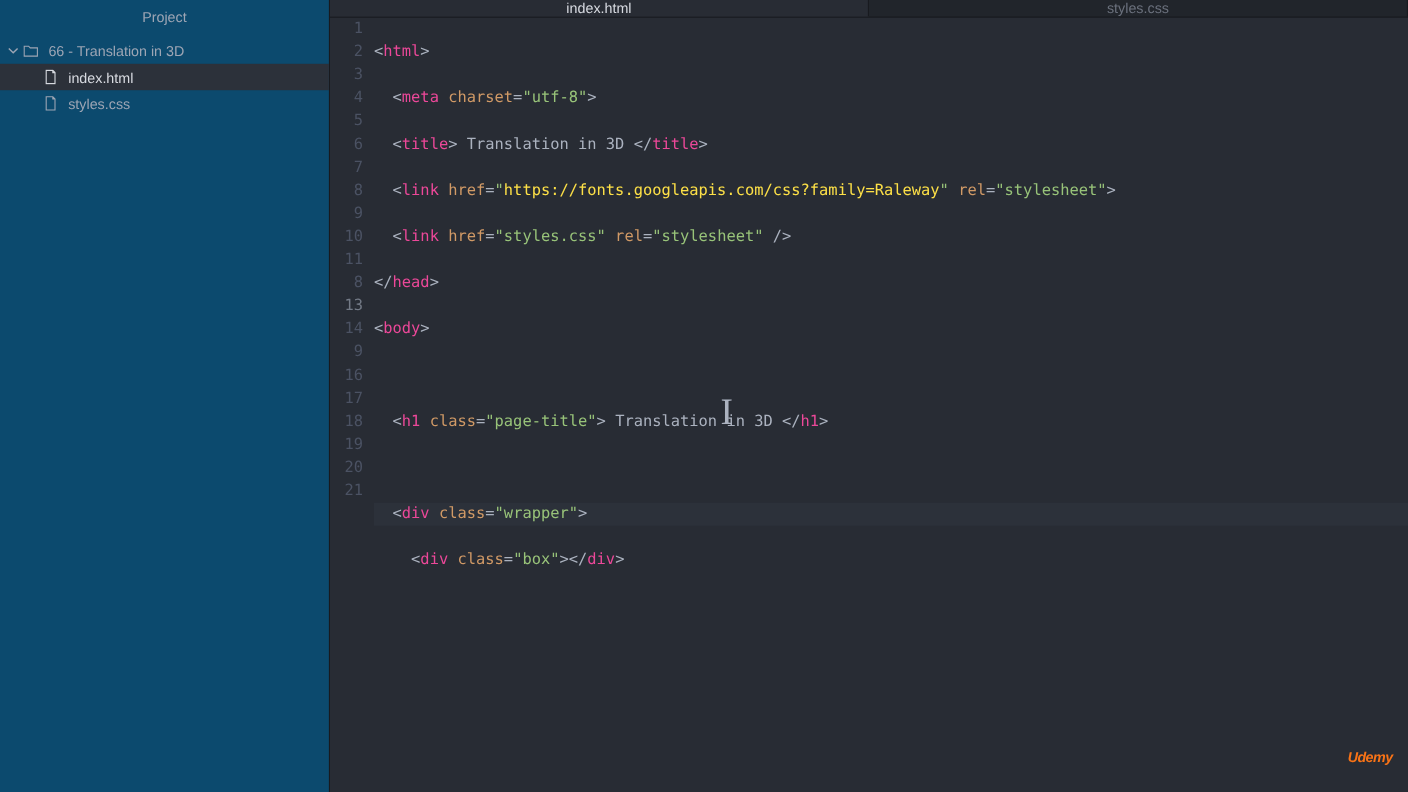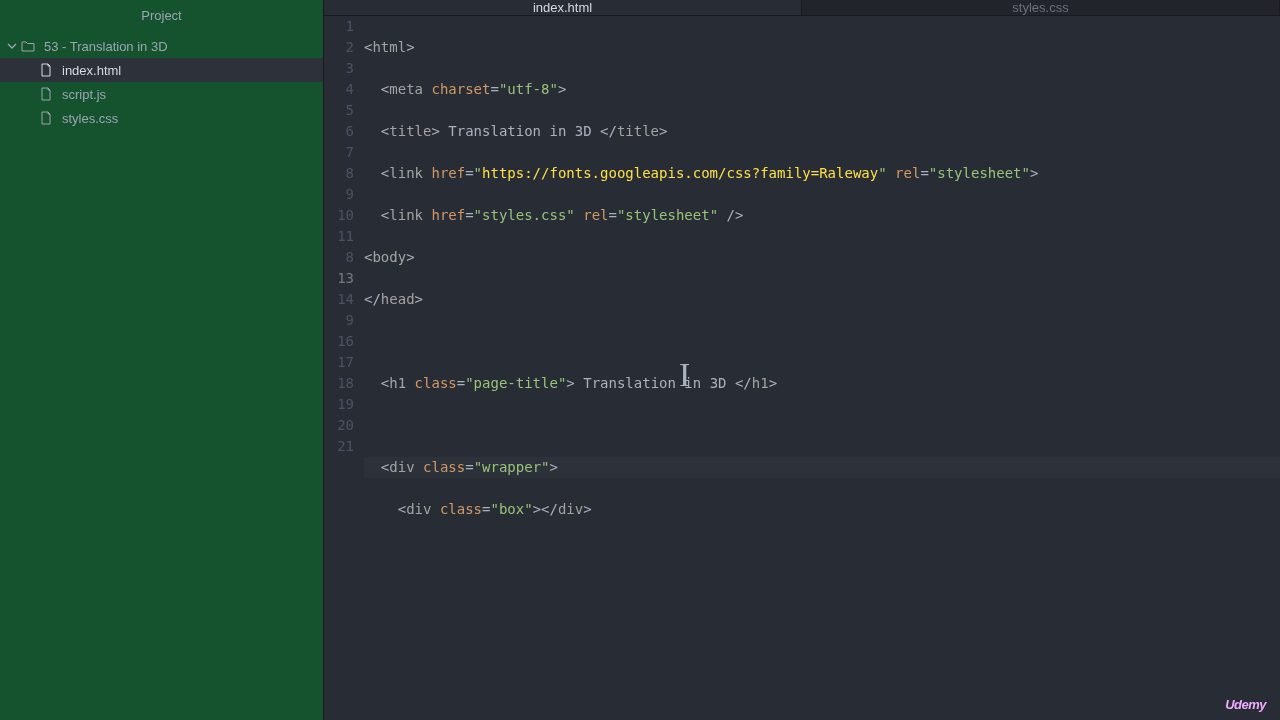--- a/index.html
+++ b/index.html
@@ -8,22 +8,22 @@
   background: #1e2127;
   color: #abb2bf;
   font-size: 14px;
   width: 1280px;
   height: 720px;
   overflow: hidden;
   position: relative;
 }
 .container { display: flex; height: 100%; }
 .sidebar {
-  width: 324px;
-  background: #14532d;
+  width: 300px;
+  background: #0c4a6e;
   border-right: 1px solid #181a1f;
   display: flex;
   flex-direction: column;
 }
 .sidebar-header {
   height: 30px;
   display: flex;
   justify-content: center;
   align-items: center;
   color: #9da5b4;
@@ -98,41 +98,41 @@
 .code {
   flex: 1;
   font-size: 14px;
   line-height: 21px;
   white-space: pre;
   position: relative;
 }
 .ln { height: 21px; }
 .ln.cur { background: #2c313a; }
 .p { color: #abb2bf; }
-.t { color: #a3a3a3; }
+.t { color: #ec4899; }
 .a { color: #d19a66; }
 .s { color: #98c379; }
 .d { color: #5c6370; font-style: italic; }
 .l { color: #fde047; }
 .cursor-caret {
   position: absolute;
   left: 315px;
   top: 340px;
   width: 2px;
   height: 38px;
   color: #abb2bf;
   font-size: 34px;
   line-height: 38px;
   font-family: serif;
 }
 .udemy {
   position: absolute;
-  bottom: 8px;
+  bottom: 24px;
   right: 14px;
-  color: #f0abfc;
+  color: #f97316;
   font-family: -apple-system, sans-serif;
   font-size: 13px;
   font-weight: bold;
   font-style: italic;
   letter-spacing: -0.5px;
 }
 </style>
 </head>
 <body>
 
@@ -144,37 +144,29 @@
         <span class="chevron">
             <svg width="10" height="10" viewBox="0 0 10 10">
               <path d="M1 3 L5 7 L9 3" stroke="#9da5b4" stroke-width="1.3" fill="none"></path>
             </svg>
           </span>
         <span class="folder-icon">
             <svg width="14" height="14" viewBox="0 0 14 14">
               <path d="M1 3 L5 3 L6.5 4.5 L13 4.5 L13 12 L1 12 Z" stroke="#9da5b4" stroke-width="1" fill="none"></path>
             </svg>
           </span>
-        <span>53 - Translation in 3D</span>
+        <span>66 - Translation in 3D</span>
       </div>
       <div class="tree-item file selected">
         <span class="file-icon">
             <svg width="14" height="14" viewBox="0 0 14 14">
               <path d="M3 1 L9 1 L11 3 L11 13 L3 13 Z M9 1 L9 3 L11 3" stroke="#d7dae0" stroke-width="1" fill="none"></path>
             </svg>
           </span>
         <span>index.html</span>
-      </div>
-      <div class="tree-item file">
-        <span class="file-icon">
-            <svg width="14" height="14" viewBox="0 0 14 14">
-              <path d="M3 1 L9 1 L11 3 L11 13 L3 13 Z M9 1 L9 3 L11 3" stroke="#9da5b4" stroke-width="1" fill="none"></path>
-            </svg>
-          </span>
-        <span>script.js</span>
       </div>
       <div class="tree-item file">
         <span class="file-icon">
             <svg width="14" height="14" viewBox="0 0 14 14">
               <path d="M3 1 L9 1 L11 3 L11 13 L3 13 Z M9 1 L9 3 L11 3" stroke="#9da5b4" stroke-width="1" fill="none"></path>
             </svg>
           </span>
         <span>styles.css</span>
       </div>
     </div>
@@ -208,22 +200,22 @@
           <div>19</div>
           <div>20</div>
           <div>21</div>
         </div>
       <div class="code">
 <div class="ln"><span class="p">&lt;</span><span class="t">html</span><span class="p">&gt;</span></div>
 <div class="ln"><span>  </span><span class="p">&lt;</span><span class="t">meta</span><span> </span><span class="a">charset</span><span class="p">=</span><span class="s">"utf-8"</span><span class="p">&gt;</span></div>
 <div class="ln"><span>  </span><span class="p">&lt;</span><span class="t">title</span><span class="p">&gt;</span><span class="p"> Translation in 3D </span><span class="p">&lt;/</span><span class="t">title</span><span class="p">&gt;</span></div>
 <div class="ln"><span>  </span><span class="p">&lt;</span><span class="t">link</span><span> </span><span class="a">href</span><span class="p">=</span><span class="s">"</span><span class="l">https://fonts.googleapis.com/css?family=Raleway</span><span class="s">"</span><span> </span><span class="a">rel</span><span class="p">=</span><span class="s">"stylesheet"</span><span class="p">&gt;</span></div>
 <div class="ln"><span>  </span><span class="p">&lt;</span><span class="t">link</span><span> </span><span class="a">href</span><span class="p">=</span><span class="s">"styles.css"</span><span> </span><span class="a">rel</span><span class="p">=</span><span class="s">"stylesheet"</span><span> </span><span class="p">/&gt;</span></div>
+<div class="ln"><span class="p">&lt;/</span><span class="t">head</span><span class="p">&gt;</span></div>
 <div class="ln"><span class="p">&lt;</span><span class="t">body</span><span class="p">&gt;</span></div>
-<div class="ln"><span class="p">&lt;/</span><span class="t">head</span><span class="p">&gt;</span></div>
 <div class="ln"></div>
 <div class="ln"><span>  </span><span class="p">&lt;</span><span class="t">h1</span><span> </span><span class="a">class</span><span class="p">=</span><span class="s">"page-title"</span><span class="p">&gt;</span><span class="p"> Translation in 3D </span><span class="p">&lt;/</span><span class="t">h1</span><span class="p">&gt;</span></div>
 <div class="ln"></div>
 <div class="ln cur"><span>  </span><span class="p">&lt;</span><span class="t">div</span><span> </span><span class="a">class</span><span class="p">=</span><span class="s">"wrapper"</span><span class="p">&gt;</span></div>
 <div class="ln"><span>    </span><span class="p">&lt;</span><span class="t">div</span><span> </span><span class="a">class</span><span class="p">=</span><span class="s">"box"</span><span class="p">&gt;</span><span class="p">&lt;/</span><span class="t">div</span><span class="p">&gt;</span></div>
 <div class="ln"></div>
 <div class="ln"></div>
 
 
 

